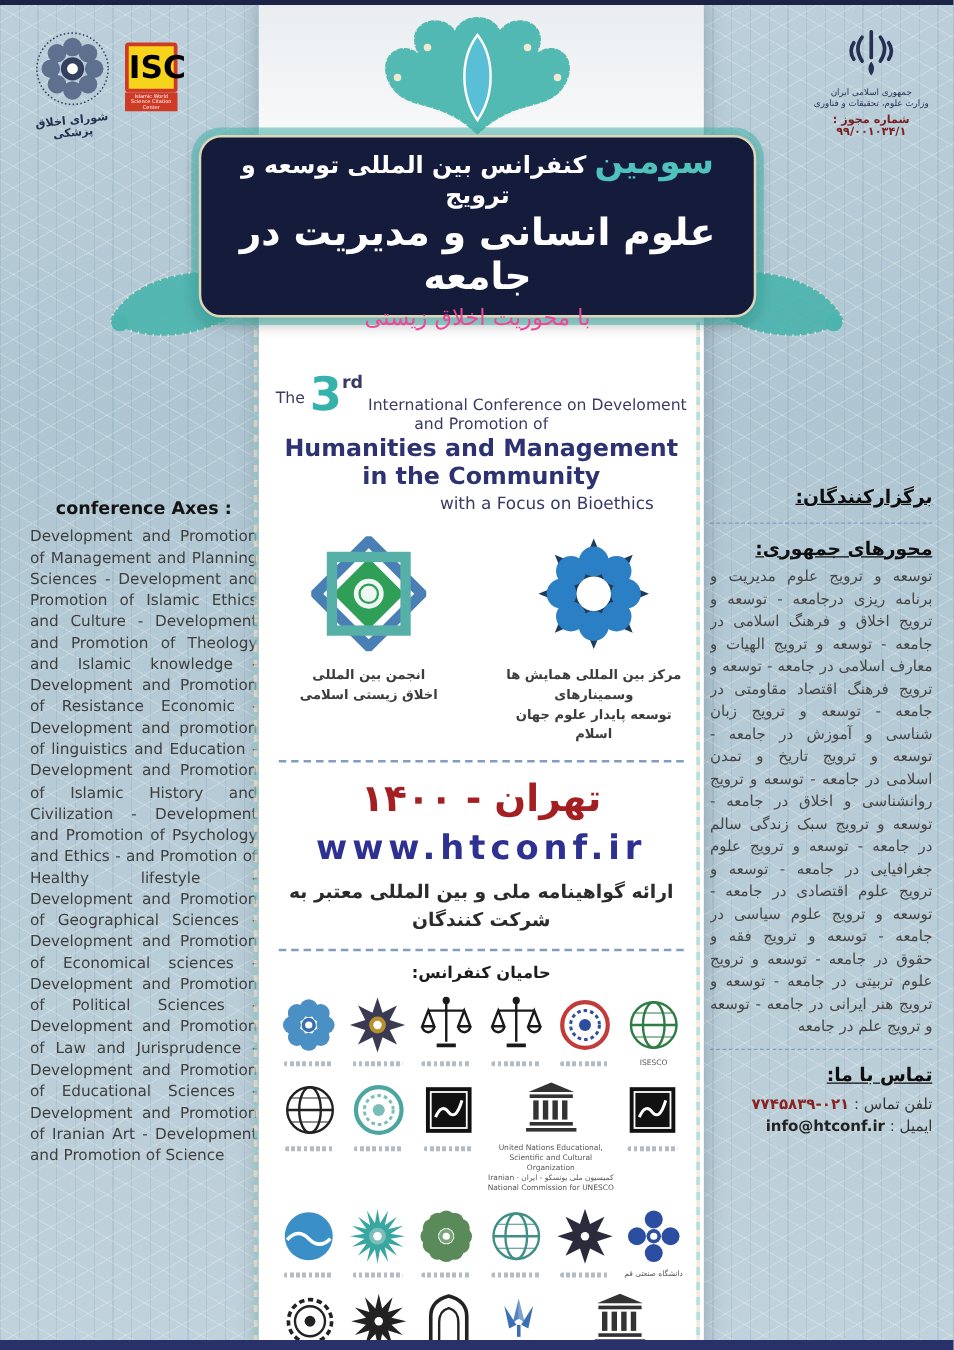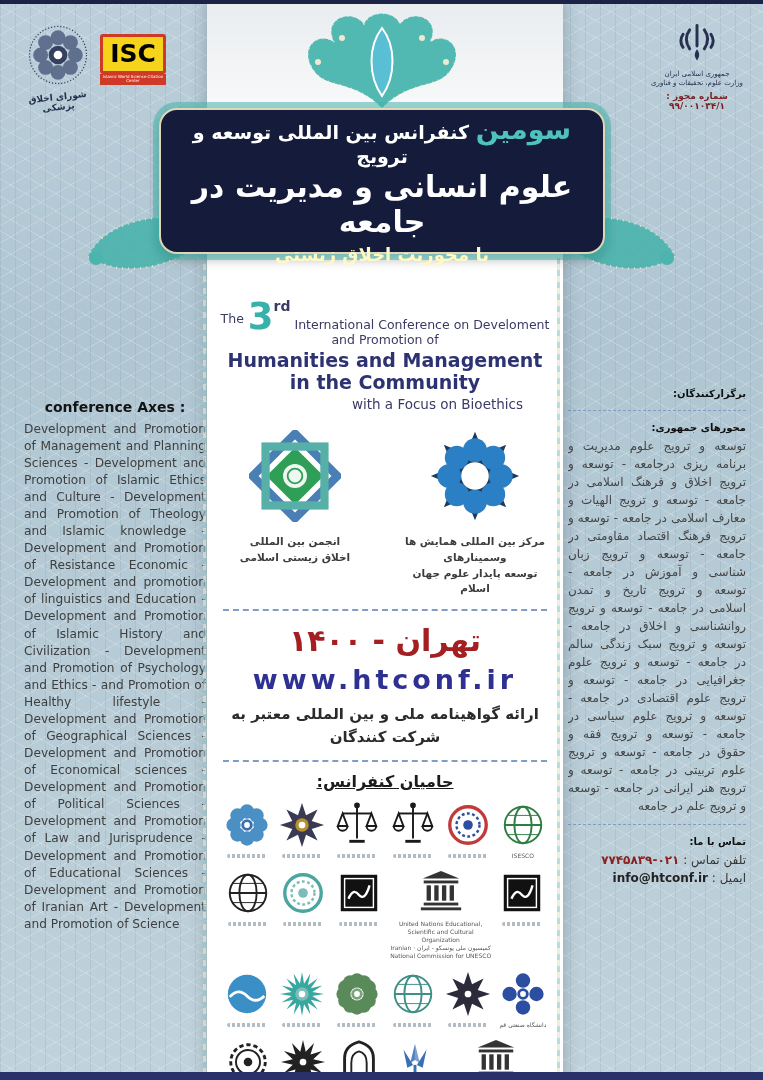--- a/index.html
+++ b/index.html
@@ -11,21 +11,21 @@
       repeating-linear-gradient(150deg, rgba(255,255,255,.20) 0 1px, transparent 1px 15px),
       repeating-linear-gradient(90deg, rgba(95,130,152,.14) 0 1px, transparent 1px 15px),
       linear-gradient(180deg,#bccfda 0,#afc6d2 30%,#c0d2db 100%);}
   .topbar{position:absolute;top:0;left:0;right:0;height:4px;background:#1d2247;z-index:9;}
   .bottombar{position:absolute;bottom:0;left:0;right:0;height:8px;background:#283169;z-index:9;}
 
   
   .hdr-uni{position:absolute;left:16px;top:24px;width:84px;text-align:center;z-index:5;}
   .hdr-uni svg{width:62px;height:62px;}
   .uni-cap{font-size:9px;color:#24304e;font-weight:bold;transform:rotate(-6deg);margin-top:2px;}
-  .hdr-isc{position:absolute;left:100px;top:34px;width:66px;z-index:5;}
+  .hdr-isc{position:absolute;left:100px;top:34px;width:42px;z-index:5;}
   .isc-box{background:#f6d41c;border:3px solid #cf3a26;border-radius:3px;color:#000;
      font-weight:bold;font-size:25px;text-align:center;line-height:34px;height:40px;}
   .isc-strip{background:#cf3a26;color:#fff;font-size:4px;text-align:center;padding:1px 0;line-height:1.1;}
   .hdr-emblem{position:absolute;right:14px;top:20px;width:104px;text-align:center;color:#273052;z-index:5;}
   .hdr-emblem svg{width:44px;height:46px;}
   .min-line{font-size:7px;line-height:1.3;color:#273052;}
   .lic-line{font-size:9px;font-weight:bold;color:#7a1f1f;margin-top:3px;direction:rtl;}
 
   
   .center-col{position:absolute;left:207px;top:0;width:356px;height:1080px;z-index:2;
@@ -40,59 +40,59 @@
   .wing{position:absolute;top:210px;width:120px;height:70px;z-index:1;}
   .wing.l{left:82px;} .wing.r{right:82px;transform:scaleX(-1);}
   .banner{position:absolute;left:159px;top:108px;width:446px;height:146px;z-index:4;
      background:#151b3b;border:2px solid #ddd6b8;border-radius:18px;
      box-shadow:0 0 0 6px rgba(70,178,172,.55), 0 5px 12px rgba(0,0,0,.3);
      display:flex;flex-direction:column;align-items:center;
      direction:rtl;color:#fff;padding:4px 16px;text-align:center;}
   .bn-l1{font-size:19px;font-weight:bold;}
   .bn-hl{color:#4fc3bb;font-size:27px;}
   .bn-l2{font-size:30px;font-weight:bold;margin-top:2px;}
-  .bn-l3{color:#fef9c3;font-size:18px;font-weight:bold;margin-top:5px;}
+  .bn-l3{color:#ec4899;font-size:18px;font-weight:normal;margin-top:5px;}
 
   
   .center-inner{padding:298px 10px 0;}
   .en-title{text-align:center;color:#3a3a66;}
   .en-l1{font-size:12.5px;}
   .en-the{vertical-align:6px;}
   .en-num{color:#35b2aa;font-size:37px;font-weight:bold;line-height:.8;}
   .en-ord{font-size:14px;vertical-align:18px;font-weight:bold;color:#3a3a66;}
   .en-l2{font-size:19px;font-weight:bold;color:#2d3272;margin-top:2px;}
   .en-l3{font-size:13.5px;text-align:right;padding-right:30px;margin-top:3px;}
 
   .org-logos{display:flex;justify-content:center;gap:30px;margin-top:18px;direction:rtl;}
   .org{width:150px;text-align:center;}
   .org svg{width:92px;height:92px;}
   .org-cap{font-size:10.5px;font-weight:bold;color:#3c3c3c;margin-top:8px;line-height:1.5;white-space:pre-line;direction:rtl;}
 
   .sep{border-top:2px dashed #7f9ec2;margin:12px 6px 0;}
   .city{font-size:30px;font-weight:bold;color:#a31f22;text-align:center;margin-top:12px;direction:rtl;}
   .web{font-size:27px;font-weight:bold;color:#2e3192;letter-spacing:4px;text-align:center;margin-top:6px;cursor:pointer;}
   .cert{font-size:15px;font-weight:bold;color:#2b2b2b;text-align:center;margin-top:8px;direction:rtl;white-space:pre-line;line-height:1.5;}
-  .sp-head{font-size:16px;font-weight:bold;color:#1c1c1c;text-align:center;margin-top:10px;direction:rtl;text-decoration:underline;}
+  .sp-head{font-size:13px;font-weight:bold;color:#1c1c1c;text-align:center;margin-top:10px;direction:rtl;}
 
   .sp-grid{margin-top:10px;padding:0 2px;}
   .sp-row{display:flex;justify-content:space-evenly;align-items:flex-start;margin-bottom:9px;}
   .sp-item{display:flex;flex-direction:column;align-items:center;width:54px;}
   .sp-item.wide{width:106px;}
   .sp-item svg{height:48px;max-width:100%;}
   .sp-cap{font-size:6px;color:#555;text-align:center;margin-top:3px;line-height:1.35;direction:rtl;white-space:pre-line;}
   .sp-line{width:40px;height:4px;margin-top:5px;border-radius:2px;opacity:.65;
      background:repeating-linear-gradient(90deg,#8a97a3 0 3px,transparent 3px 5px);}
 
   
   .left-col{position:absolute;left:24px;top:398px;width:182px;color:#3e3e3e;
      font-size:12.2px;line-height:1.4;text-align:justify;max-height:666px;overflow:hidden;z-index:1;}
   .left-col h3{font-size:14px;color:#131313;margin:0 0 3px;font-weight:bold;text-align:center;}
   .right-col{position:absolute;left:568px;top:386px;width:178px;direction:rtl;text-align:justify;
      font-size:12px;line-height:1.5;color:#454545;max-height:686px;overflow:hidden;z-index:1;}
-  .right-col h3{font-size:10px;color:#0e0e0e;margin:0 0 2px;font-weight:bold;}
+  .right-col h3{font-size:15px;color:#0e0e0e;margin:0 0 2px;font-weight:bold;text-decoration:underline;}
   .fa-axes-body{max-height:452px;overflow:hidden;}
   .r-sep{border-top:1.5px dashed #7f9ec2;margin:9px 0;}
   .c-line{font-size:12px;color:#333;text-align:right;}
   .c-phone{color:#8a2222;font-weight:bold;}
   .c-email{direction:ltr;unicode-bidi:embed;color:#222;font-weight:bold;}
 </style>
 </head>
 <body>
 
 <div class="poster">

